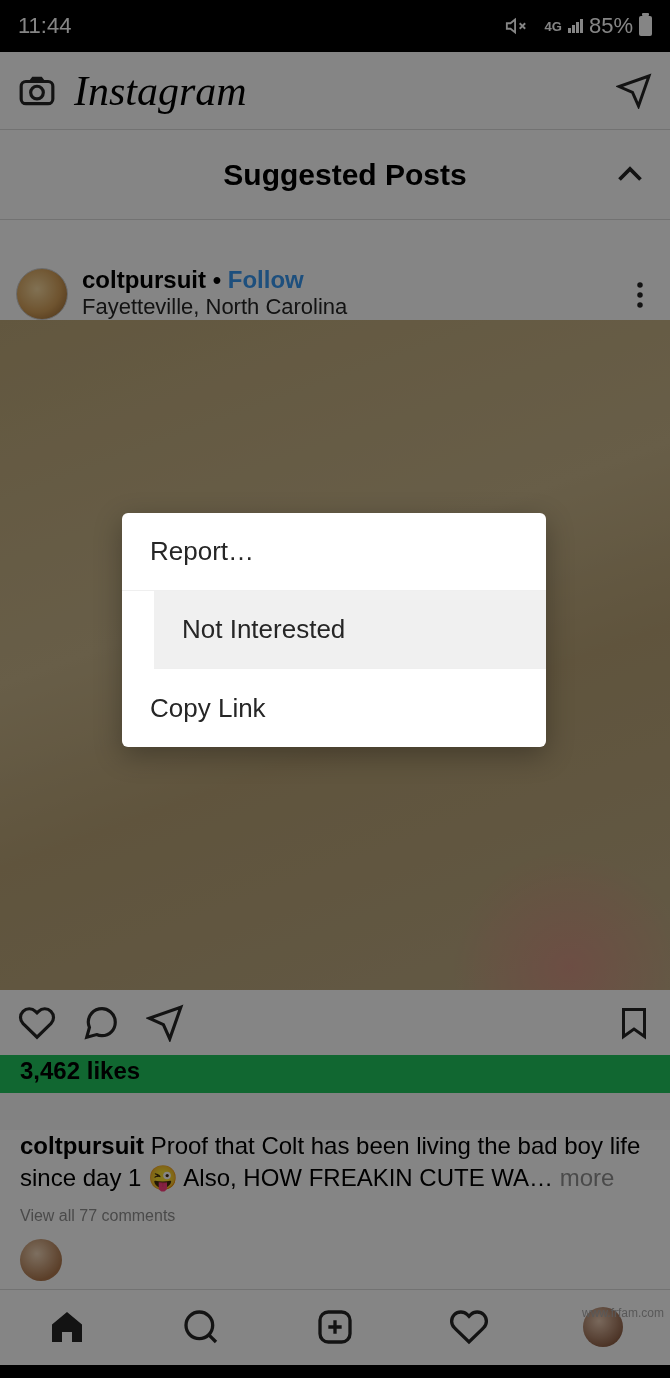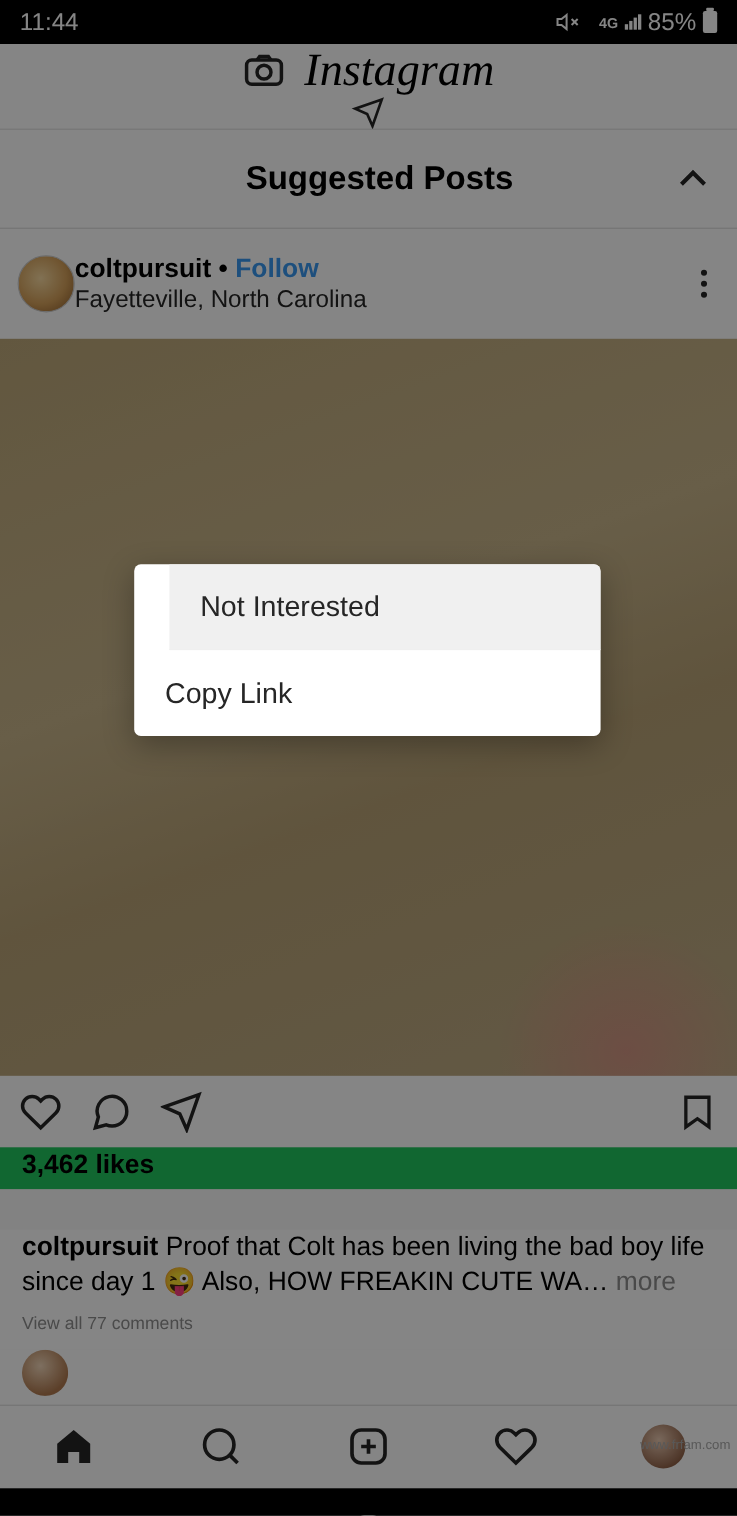--- a/index.html
+++ b/index.html
@@ -1,31 +1,31 @@
 <!DOCTYPE html>
 <html><head>
 <meta charset="utf-8">
 <style>
   * { margin: 0; padding: 0; box-sizing: border-box; }
   body { width: 670px; height: 1378px; font-family: -apple-system, Helvetica, Arial, sans-serif; background: #fafafa; position: relative; overflow: hidden; }
   .dim-overlay { position: absolute; inset: 0; background: rgba(0,0,0,0.48); z-index: 50; }
-  .status-bar { height: 40px; background: #000; color: #fff; display: flex; align-items: center; justify-content: space-between; padding: 0 18px; font-size: 22px; font-weight: 400; }
+  .status-bar { height: 52px; background: #000; color: #fff; display: flex; align-items: center; justify-content: space-between; padding: 0 18px; font-size: 22px; font-weight: 400; }
   .status-right { display: flex; align-items: center; gap: 6px; }
   .sig-bars { display: inline-flex; align-items: flex-end; gap: 1px; }
   .sig-bars span { width: 3px; background: #fff; }
   .sig-bars span:nth-child(1){height:5px} .sig-bars span:nth-child(2){height:8px} .sig-bars span:nth-child(3){height:11px} .sig-bars span:nth-child(4){height:14px}
   .battery { width: 13px; height: 20px; background: #fff; border-radius: 2px; position: relative; }
   .battery::before { content:''; position:absolute; top:-3px; left:3px; width:7px; height:3px; background:#fff; border-radius:1px; }
-  .top-nav { height: 78px; background: #fff; border-bottom: 1px solid #dbdbdb; display: flex; align-items: center; justify-content: space-between; padding: 0 18px; flex-direction: column; }
+  .top-nav { height: 78px; background: #fff; border-bottom: 1px solid #dbdbdb; display: flex; align-items: center; justify-content: space-between; padding: 0 18px; }
   .top-nav-left { display: flex; align-items: center; gap: 18px; }
   .logo { font-family: 'Brush Script MT', cursive; font-size: 42px; font-weight: 500; font-style: italic; }
   .suggested { height: 90px; background: #fff; border-bottom: 1px solid #dbdbdb; display: flex; align-items: center; justify-content: center; position: relative; }
   .suggested-title { font-size: 30px; font-weight: 700; margin-left: 20px; }
   .chev { position: absolute; right: 22px; }
-  .post-header { height: 100px; background: #fff; display: flex; align-items: center; padding: 0 16px; }
+  .post-header { height: 100px; background: #fff; display: flex; align-items: flex-end; padding: 0 16px; gap: 14px; }
   .avatar { width: 52px; height: 52px; border-radius: 50%; background: radial-gradient(circle at 40% 40%, #f7d9a0 0%, #d4a05a 55%, #8a5a2a 100%); border: 1px solid #ccc; }
   .post-user { flex: 1; }
   .uname { font-size: 24px; font-weight: 700; }
   .follow { color: #3897f0; font-weight: 700; }
   .loc { font-size: 22px; color: #262626; }
   .more-dots { font-size: 28px; color: #262626; letter-spacing: 2px; padding: 10px; }
   .post-image { height: 670px; background: linear-gradient(160deg, #bda87a 0%, #c7b48a 40%, #b8a276 60%, #beac85 100%); position: relative; }
   .post-image::after { content:''; position:absolute; bottom:0; left:0; right:0; height:150px; background: radial-gradient(circle at 85% 85%, rgba(255,100,130,0.3) 0%, transparent 20%); }
   .actions { height: 65px; background: #fff; display: flex; align-items: center; justify-content: space-between; padding: 0 18px; }
   .actions-left { display: flex; gap: 26px; align-items: center; }
@@ -171,15 +171,16 @@
         <path d="M15 18l-6-6 6-6"></path>
       </svg>
   </div>
 </div>
 
 <div class="watermark">www.frfam.com</div>
 
 <div class="dim-overlay"></div>
 
 <div class="menu">
+  <div class="menu-item">Report…</div>
   <div class="menu-item sel">Not Interested</div>
   <div class="menu-item">Copy Link</div>
 </div>
 
 </body></html>

